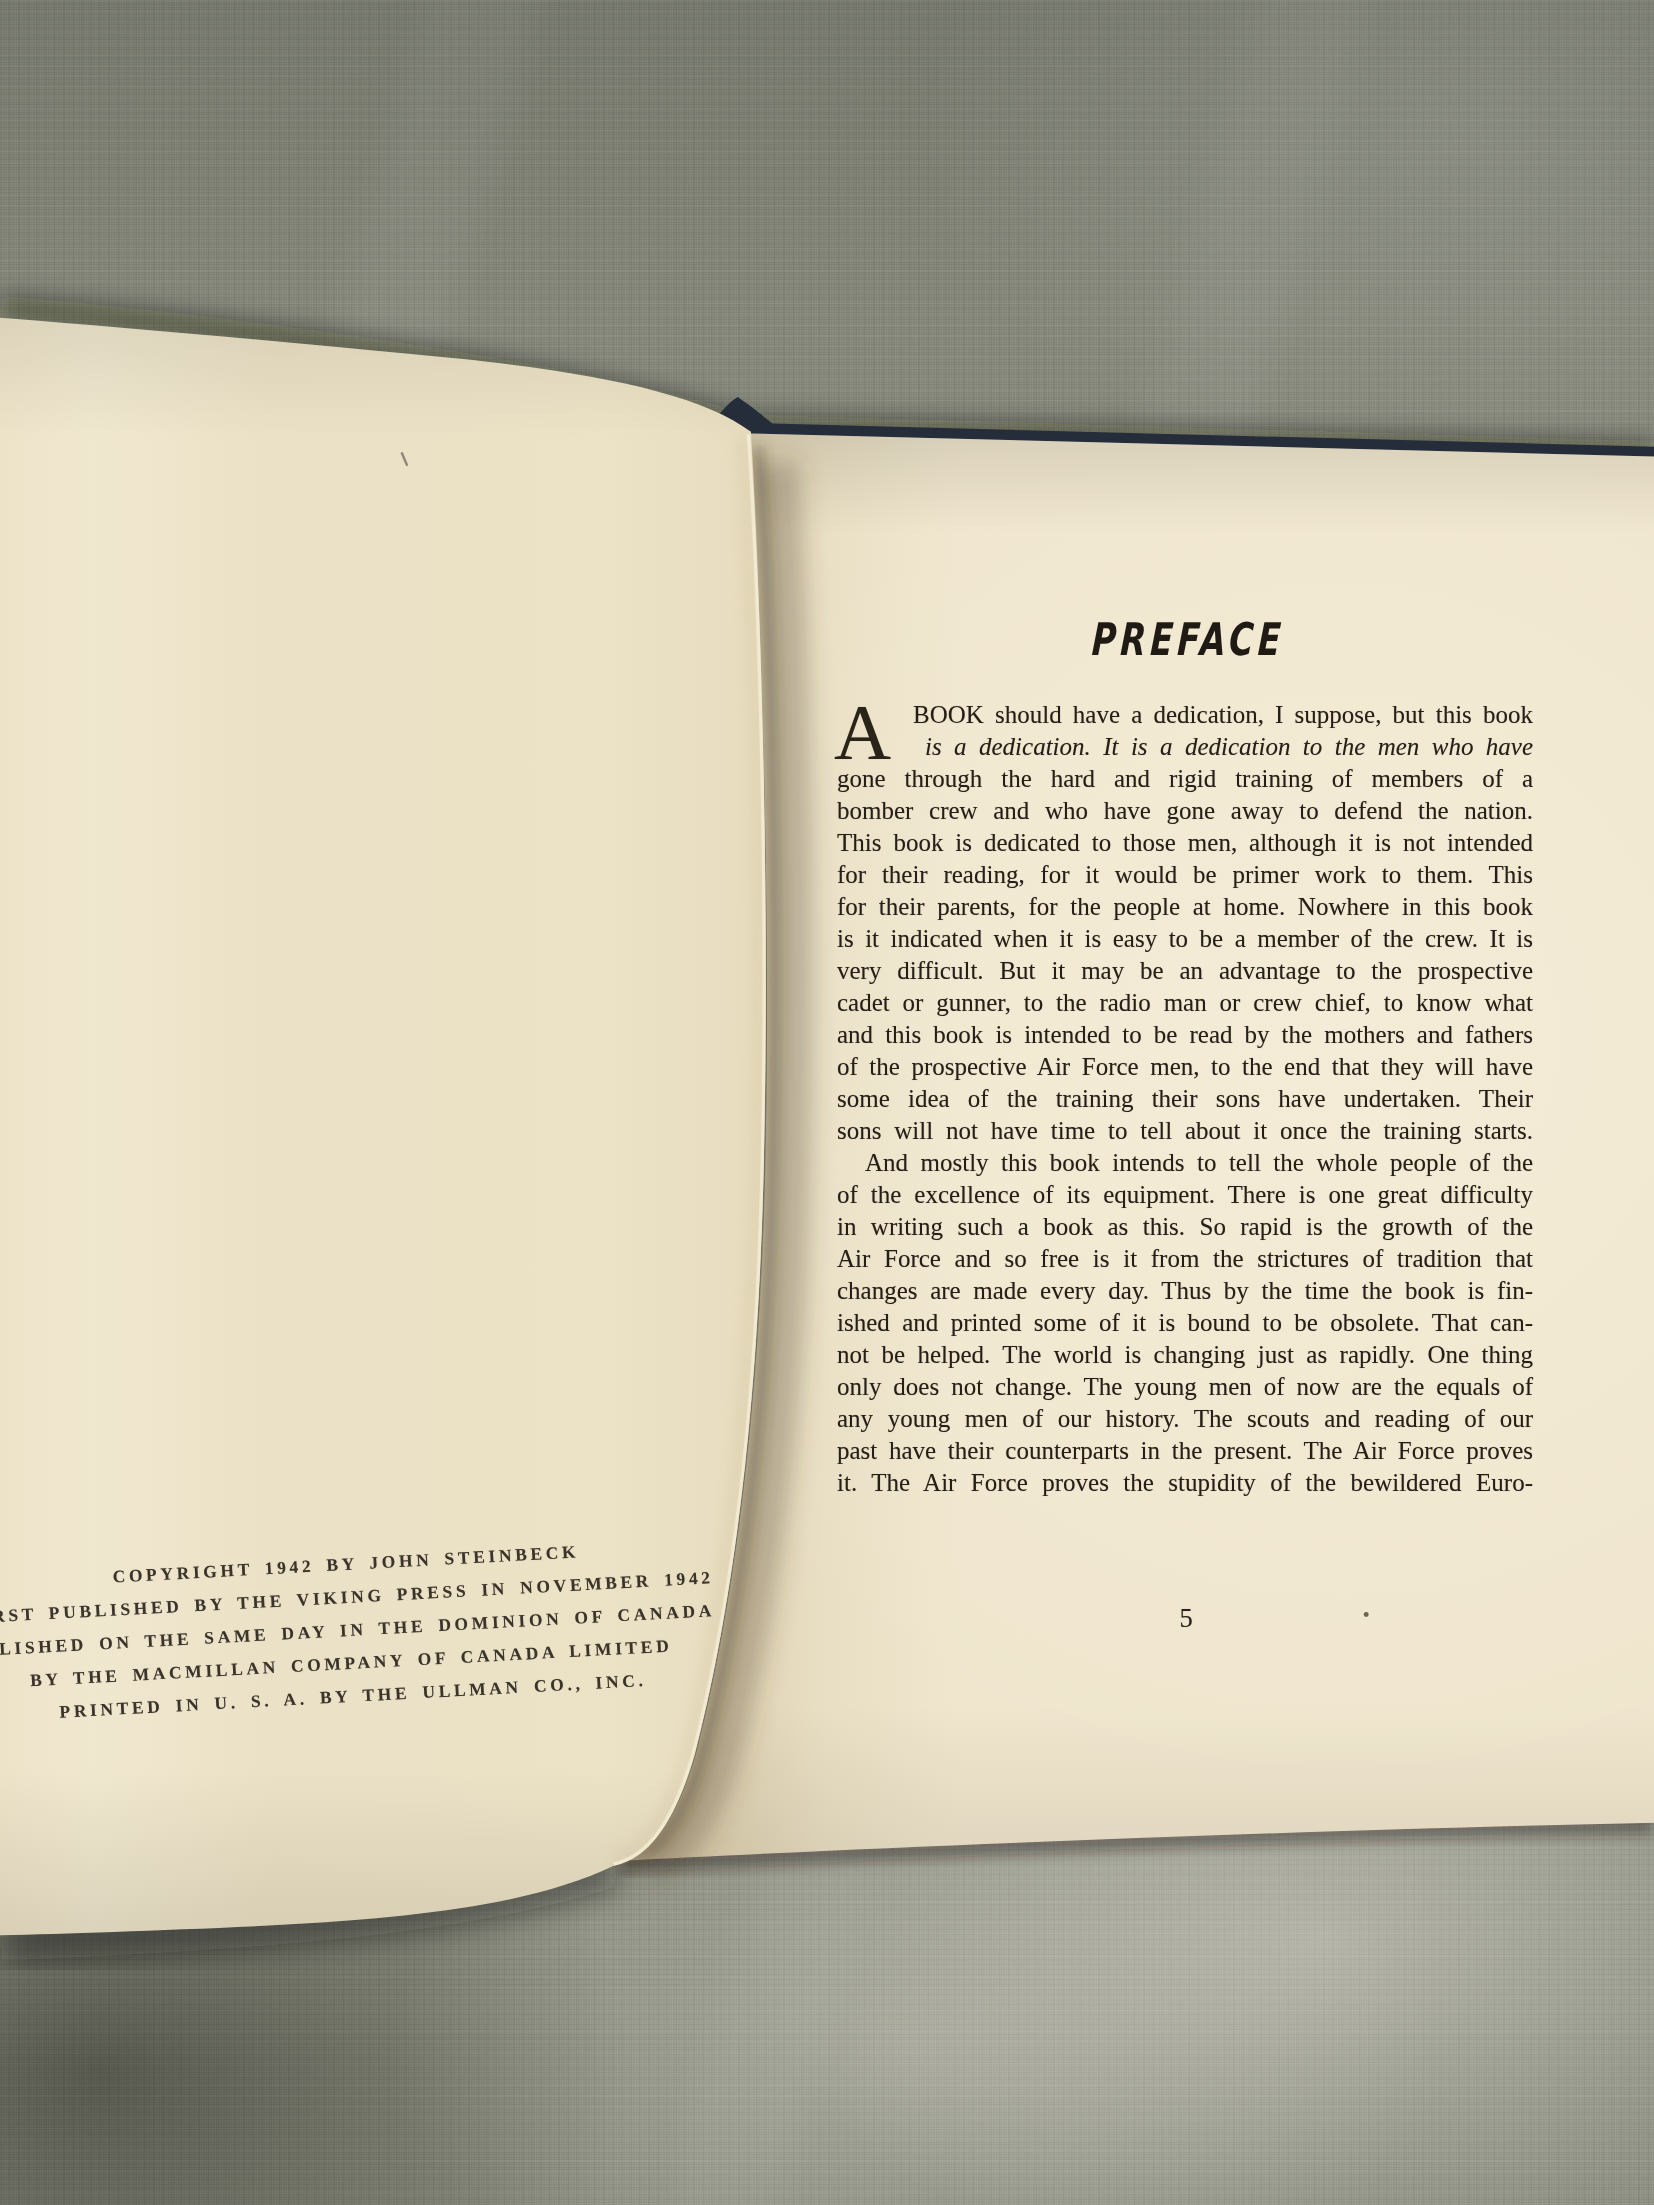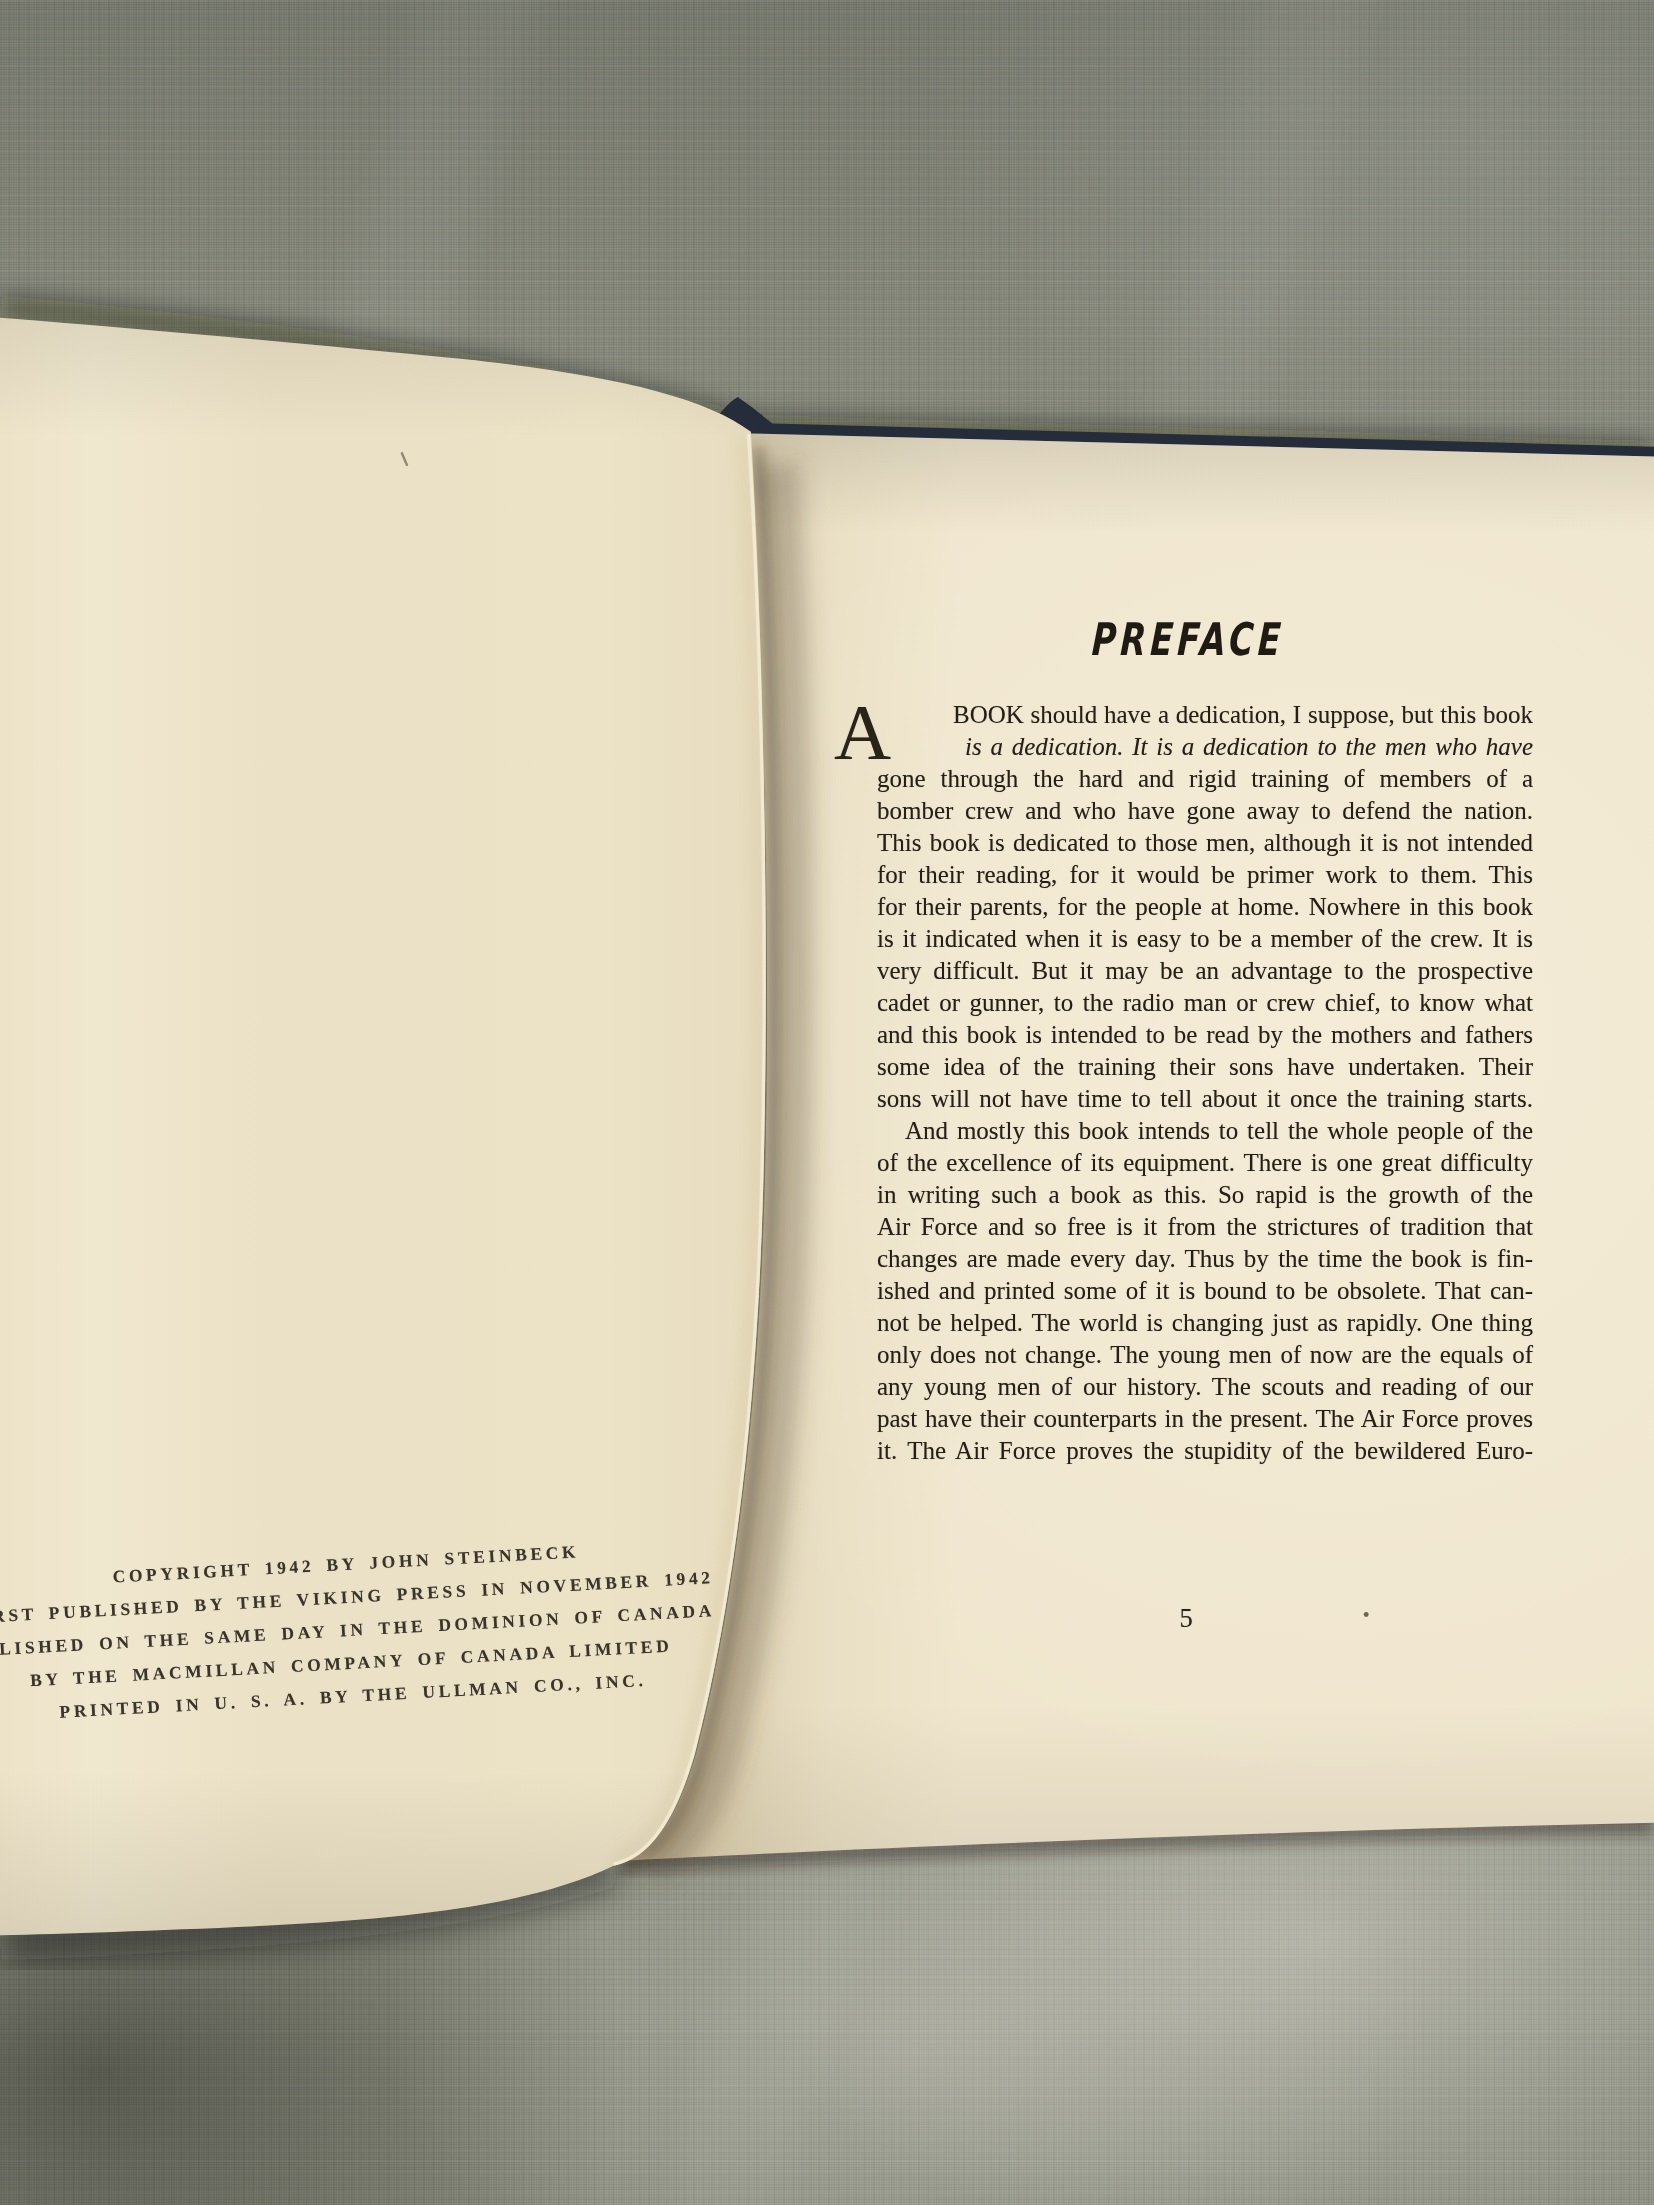--- a/index.html
+++ b/index.html
@@ -19,21 +19,20 @@
       repeating-linear-gradient(0deg, rgba(255,255,255,.045) 0 1.7px, transparent 1.7px 10.8px);
   }
   #book-svg{position:absolute;left:0;top:0;}
   
   .body-text{position:absolute;left:837px;top:699px;width:696px;}
   .bl{
     font-family:"Liberation Serif",serif;font-size:25px;line-height:32px;height:32px;
     color:#261f17;text-align:justify;text-align-last:justify;text-justify:inter-word;
     white-space:nowrap;white-space:normal;overflow:visible;
     text-shadow:0 0 0.8px rgba(38,31,23,.35);
-    margin-left:40px;
   }
   #para1 .bl:nth-child(1){padding-left:76px;}
   #para1 .bl:nth-child(2){padding-left:88px;font-style:italic;}
   #para2 .bl:nth-child(1){text-indent:28px;}
   .dropcap{
     position:absolute;left:834px;top:692px;
     font-family:"Liberation Serif",serif;font-size:79px;line-height:1;
     color:#2a2318;text-shadow:0 0 0.8px rgba(38,31,23,.4);
   }
   .preface-title{
@@ -171,20 +170,21 @@
       <div class="bl">is a dedication. It is a dedication to the men who have</div>
       <div class="bl">gone through the hard and rigid training of members of a</div>
       <div class="bl">bomber crew and who have gone away to defend the nation.</div>
       <div class="bl">This book is dedicated to those men, although it is not intended</div>
       <div class="bl">for their reading, for it would be primer work to them. This</div>
       <div class="bl">for their parents, for the people at home. Nowhere in this book</div>
       <div class="bl">is it indicated when it is easy to be a member of the crew. It is</div>
       <div class="bl">very difficult. But it may be an advantage to the prospective</div>
       <div class="bl">cadet or gunner, to the radio man or crew chief, to know what</div>
       <div class="bl">and this book is intended to be read by the mothers and fathers</div>
+      <div class="bl">of the prospective Air Force men, to the end that they will have</div>
       <div class="bl">some idea of the training their sons have undertaken. Their</div>
       <div class="bl">sons will not have time to tell about it once the training starts.</div>
     </div>
   <div id="para2">
       <div class="bl">And mostly this book intends to tell the whole people of the</div>
       <div class="bl">of the excellence of its equipment. There is one great difficulty</div>
       <div class="bl">in writing such a book as this. So rapid is the growth of the</div>
       <div class="bl">Air Force and so free is it from the strictures of tradition that</div>
       <div class="bl">changes are made every day. Thus by the time the book is fin-</div>
       <div class="bl">ished and printed some of it is bound to be obsolete. That can-</div>

